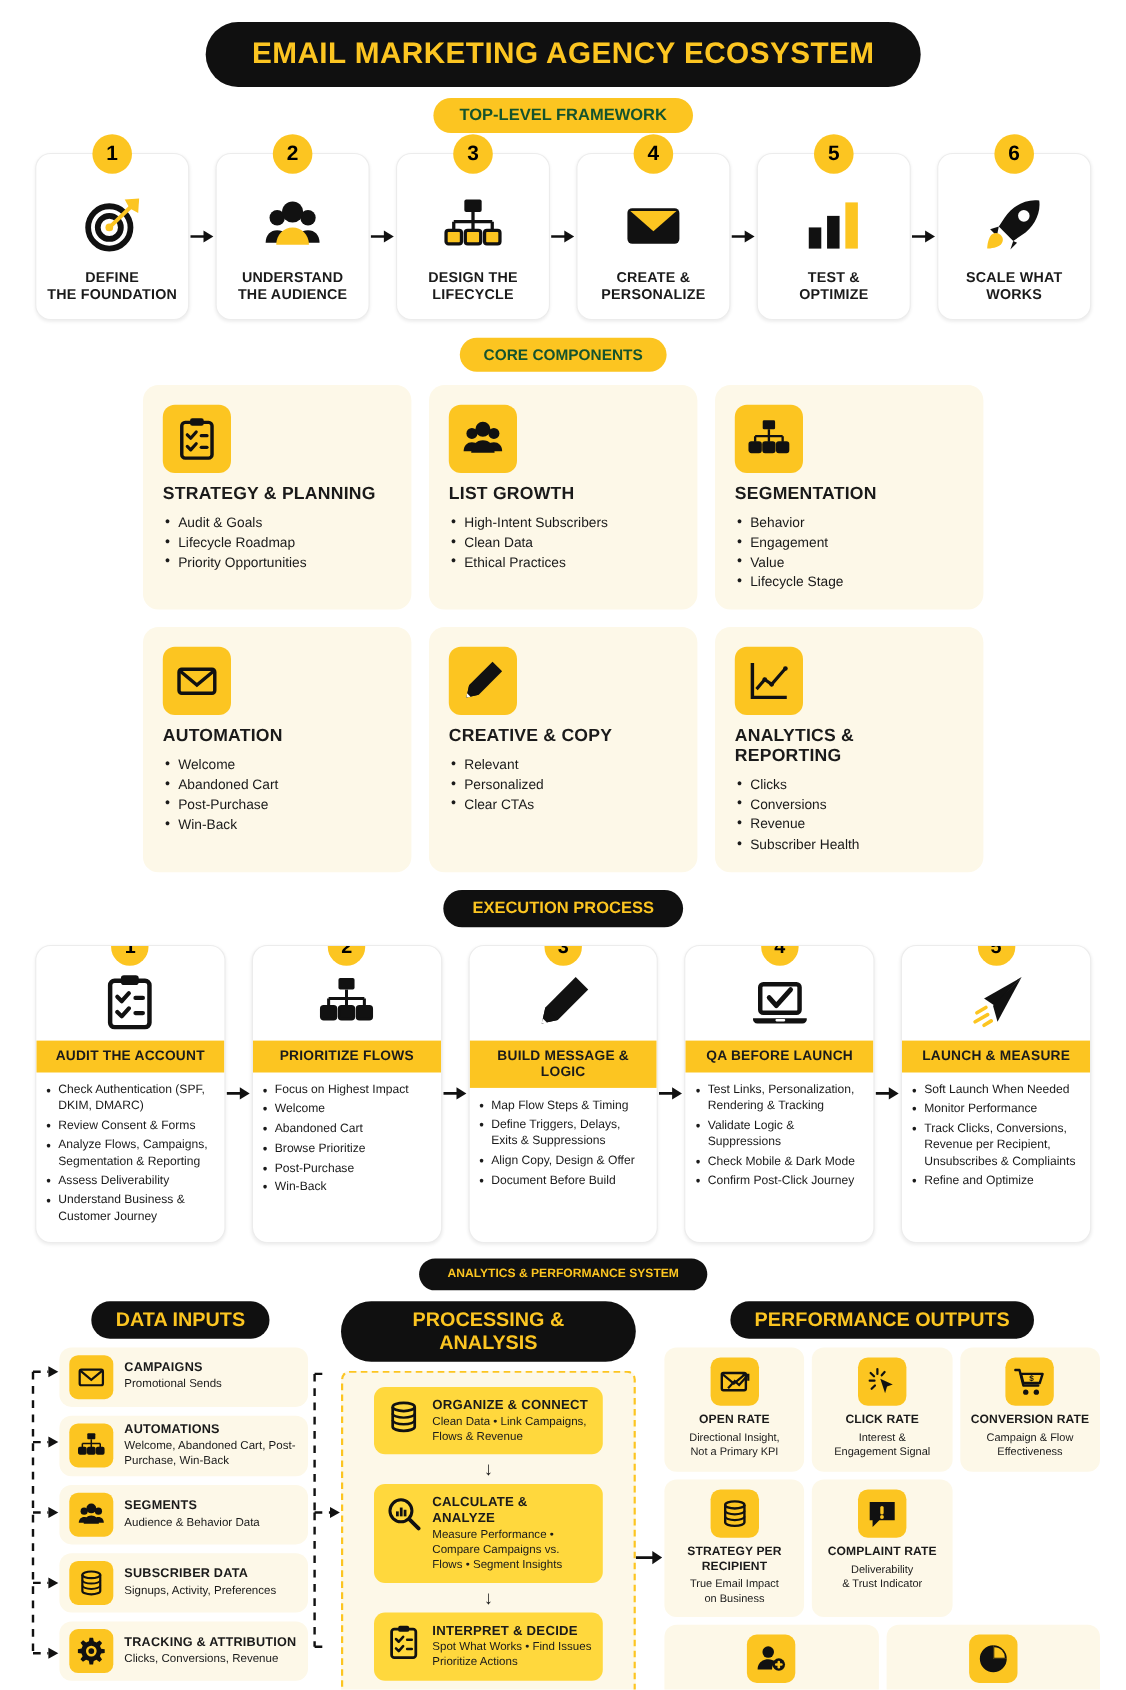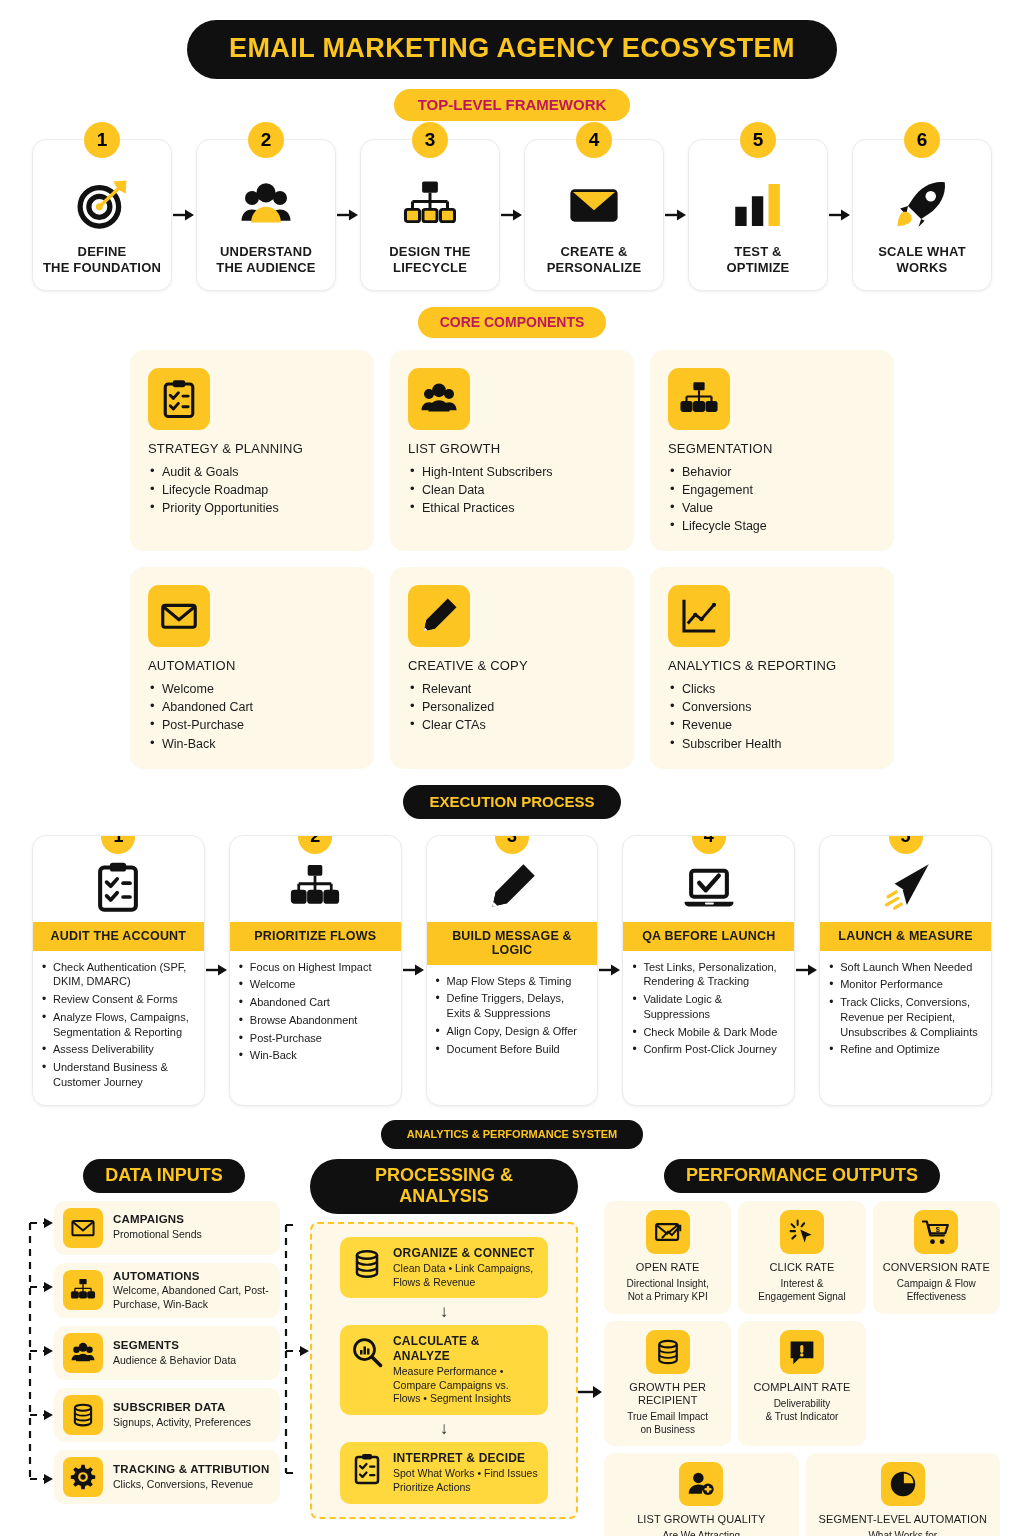--- a/index.html
+++ b/index.html
@@ -18,21 +18,21 @@
     position:relative; overflow:hidden;
   }
 
   
   .pill-black{
     display:inline-block; background:var(--black); color:var(--yellow);
     border-radius:999px; font-weight:bold; text-align:center;
     font-family:"Liberation Sans Narrow","Liberation Sans",sans-serif;
   }
   .pill-yellow{
-    display:inline-block; background:var(--yellow); color:#be185d;
+    display:inline-block; background:var(--yellow); color:#14532d;
     border-radius:999px; font-weight:bold; text-align:right;
     font-family:"Liberation Sans Narrow","Liberation Sans",sans-serif;
   }
   .center-row{ display:flex; justify-content:center; }
 
   
   #title-bar{ margin-top:20px; }
   #title-bar .pill-black{ font-size:27px; padding:13px 42px 15px; letter-spacing:.4px; }
 
   #framework-label{ margin-top:10px; }
@@ -71,21 +71,21 @@
     padding:0 130px; margin-top:12px;
   }
   .cc-card{
     background:var(--cream); border-radius:14px; padding:18px 18px 16px;
     min-height:168px;
   }
   .cc-icon{
     width:62px; height:62px; border-radius:11px; background:var(--yellow);
     display:flex; align-items:center; justify-content:center; margin-bottom:11px;
   }
-  .cc-title{ font-size:13px; font-weight:normal; margin-bottom:7px;
+  .cc-title{ font-size:16px; font-weight:bold; margin-bottom:7px;
     font-family:"Liberation Sans Narrow","Liberation Sans",sans-serif; letter-spacing:.2px; }
   .cc-list{ list-style:none; }
   .cc-list li{ font-size:12.5px; line-height:1.45; padding-left:14px; position:relative; }
   .cc-list li:before{ content:"•"; position:absolute; left:2px; top:-1px; font-size:13px; }
 
   
   #exec-label{ margin-top:16px; }
   #exec-label .pill-black{ font-size:15px; padding:8px 26px 9px; }
 
   #exec-row{ display:flex; align-items:stretch; padding:0 32px; margin-top:16px; }
@@ -159,21 +159,21 @@
   
   .out-grid{ display:grid; grid-template-columns:repeat(3,1fr); gap:7px; width:100%; }
   .out-card{
     background:var(--cream); border-radius:11px; padding:9px 5px 10px;
     display:flex; flex-direction:column; align-items:center; text-align:center; min-height:113px;
   }
   .out-ic{
     width:44px; height:44px; border-radius:9px; background:var(--yellow);
     display:flex; align-items:center; justify-content:center; margin-bottom:7px;
   }
-  .out-t{ font-size:11px; font-weight:normal; line-height:1.2;
+  .out-t{ font-size:11px; font-weight:bold; line-height:1.2;
     font-family:"Liberation Sans Narrow","Liberation Sans",sans-serif; letter-spacing:.1px; }
   .out-s{ font-size:10px; line-height:1.3; margin-top:3px; }
   .out-grid2{ display:grid; grid-template-columns:repeat(2,1fr); gap:7px; width:100%; margin-top:7px; }
 
   svg{ display:block; }
 </style>
 </head>
 <body>
 
 <div class="center-row" id="title-bar">
@@ -439,21 +439,21 @@
       <rect x="4" y="37" width="16" height="14" rx="2.5" fill="#111111" stroke="#111111" stroke-width="3.4"></rect>
       <rect x="24" y="37" width="16" height="14" rx="2.5" fill="#111111" stroke="#111111" stroke-width="3.4"></rect>
       <rect x="44" y="37" width="16" height="14" rx="2.5" fill="#111111" stroke="#111111" stroke-width="3.4"></rect>
         </svg>
       </div>
        <div class="ex-title">PRIORITIZE FLOWS</div>
        <ul class="ex-list">
         <li>Focus on Highest Impact</li>
         <li>Welcome</li>
         <li>Abandoned Cart</li>
-        <li>Browse Abandonment</li>
+        <li>Browse Prioritize</li>
         <li>Post-Purchase</li>
         <li>Win-Back</li>
       </ul>
     </div>
     <div class="arrow-h">
       <svg width="22" height="14" viewBox="0 0 22 14">
     <path d="M0 7 H14" stroke="#111" stroke-width="2.4" fill="none"></path>
     <path d="M12 1.5 l9 5.5 -9 5.5 z" fill="#111"></path>
       </svg>
     </div>
@@ -740,21 +740,21 @@
     <div class="out-grid" id="out-row2" style="margin-top:7px">
         <div class="out-card">
           <div class="out-ic">
             <svg width="28" height="28" viewBox="0 0 64 64">
       <ellipse cx="32" cy="14" rx="20" ry="7.5" fill="none" stroke="#111111" stroke-width="5"></ellipse>
       <path d="M12 14 v36 a20 7.5 0 0 0 40 0 V14" fill="none" stroke="#111111" stroke-width="5"></path>
       <path d="M12 26 a20 7.5 0 0 0 40 0" fill="none" stroke="#111111" stroke-width="4.4"></path>
       <path d="M12 38 a20 7.5 0 0 0 40 0" fill="none" stroke="#111111" stroke-width="4.4"></path>
             </svg>
           </div>
-         <div class="out-t">GROWTH PER RECIPIENT</div>
+         <div class="out-t">STRATEGY PER RECIPIENT</div>
          <div class="out-s">True Email Impact<br>on Business</div>
         </div>
         <div class="out-card">
           <div class="out-ic">
             <svg width="28" height="28" viewBox="0 0 64 64">
       <path d="M6 8 h52 v38 H26 L12 60 V46 H6z" fill="#111111"></path>
       <rect x="28" y="16" width="7" height="18" rx="3.5" fill="#FCC521"></rect>
       <circle cx="31.5" cy="39" r="4" fill="#FCC521"></circle>
             </svg>
           </div>

